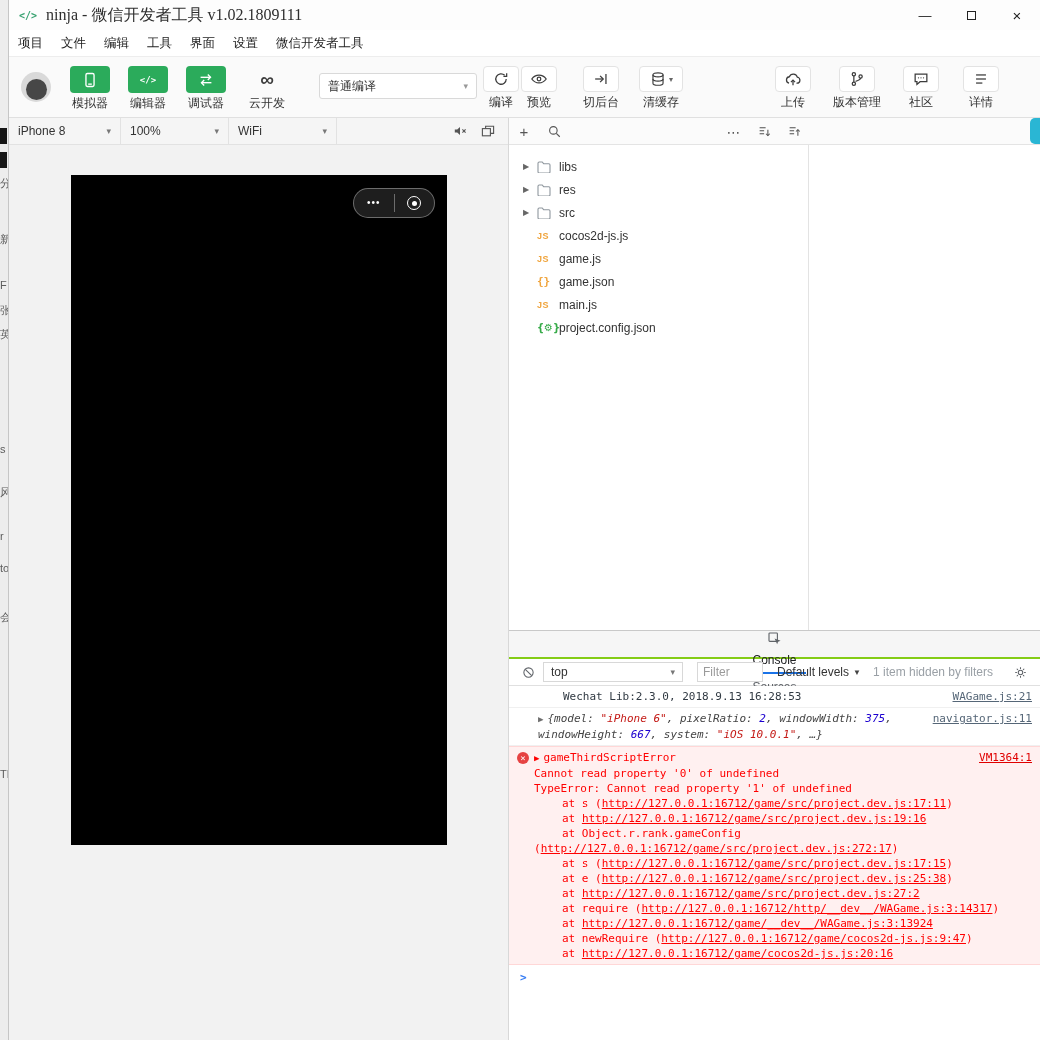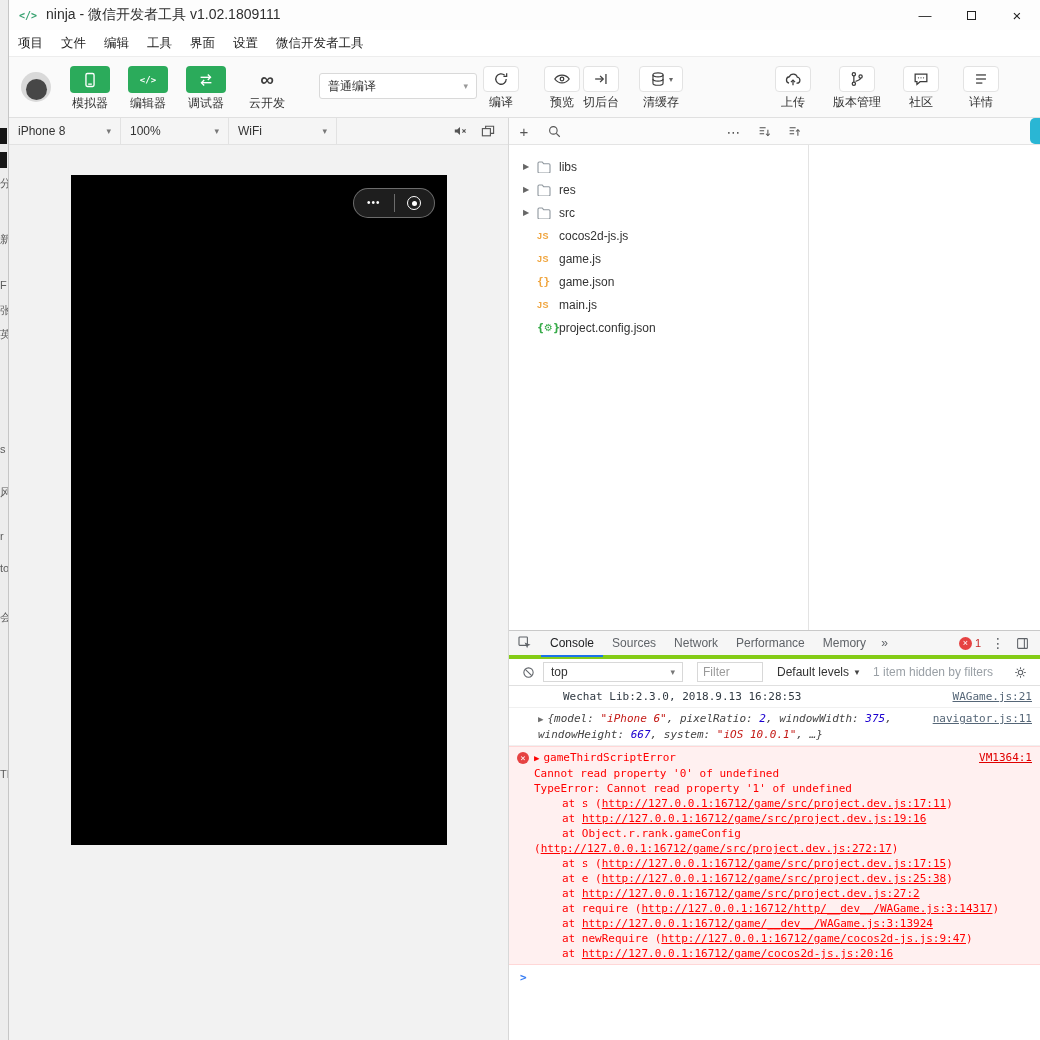--- a/index.html
+++ b/index.html
@@ -12,21 +12,21 @@
   .frag{position:absolute;left:0;font-size:11px;color:#5c5c5c;white-space:nowrap;}
   .frag-dark{position:absolute;left:0;width:7px;height:16px;background:#161616;}
   .accent-sliver{position:absolute;right:0;top:118px;width:10px;height:26px;background:#2ab6d4;border-radius:5px 0 0 5px;z-index:9;}
 
   
   .app{position:absolute;left:8px;top:0;right:0;bottom:0;background:#fff;border-left:1px solid #c6c6c6;}
 
   
   .titlebar{position:absolute;top:0;left:0;right:0;height:30px;background:#fdfdfd;display:flex;align-items:center;}
   .app-logo{margin-left:10px;font:bold 10px "DejaVu Sans Mono",monospace;color:#3aa372;}
-  .title-text{margin-left:9px;font-size:14px;color:#2e2e2e;}
+  .title-text{margin-left:9px;font-size:16px;color:#2e2e2e;font-family:Liberation Serif, serif;}
   .win-controls{margin-left:auto;display:flex;height:30px;}
   .win-btn{width:46px;height:30px;display:flex;align-items:center;justify-content:center;color:#222;font-size:13px;}
   .max-box{width:9px;height:9px;border:1px solid #222;display:inline-block;}
 
   
   .menubar{position:absolute;top:30px;left:0;right:0;height:26px;display:flex;align-items:center;background:#fff;}
   .menu-item{padding:0 9px;font-size:12.5px;color:#1d1d1d;line-height:26px;}
 
   
   .toolbar{position:absolute;top:56px;left:0;right:0;height:62px;background:#fafafa;border-top:1px solid #ededed;border-bottom:1px solid #e0e0e0;}
@@ -79,21 +79,21 @@
   .ficon{width:22px;display:flex;align-items:center;}
   .fbadge{width:22px;text-align:left;}
   .badge-js{font:bold 9px "Liberation Sans",sans-serif;color:#f0a43c;letter-spacing:.5px;}
   .badge-json{font:bold 11px "DejaVu Sans Mono",monospace;color:#f0a43c;}
   .badge-config{font:bold 10px "DejaVu Sans",sans-serif;color:#35aa47;}
   .fname{color:#333;}
   .editor-empty{position:absolute;left:300px;top:27px;right:0;bottom:0;background:#fff;}
 
   
   .devtools{position:absolute;left:0;right:0;top:512px;bottom:0;background:#fff;border-top:1px solid #c9c9c9;}
-  .dt-tabs{height:28px;display:flex;align-items:center;background:#f6f6f6;border-bottom:4px solid #84cc16;}
+  .dt-tabs{height:28px;display:flex;align-items:center;background:#f6f6f6;border-bottom:2px solid #84cc16;flex-direction:column;}
   .dt-inspect{width:32px;display:flex;align-items:center;justify-content:center;}
   .dt-tab{padding:0 9px;height:27px;line-height:27px;font-size:12px;color:#5f6368;border-bottom:2px solid transparent;}
   .dt-tab.active{color:#202124;border-bottom:2px solid #1a73e8;}
   .dt-more{padding:0 6px;color:#5f6368;font-size:12px;}
   .dt-right{margin-left:auto;display:flex;align-items:center;gap:10px;padding-right:10px;}
   .err-badge{display:flex;align-items:center;gap:3px;}
   .err-circ{width:13px;height:13px;border-radius:50%;background:#e64242;color:#fff;font-size:9px;line-height:13px;text-align:center;}
   .err-count{font-size:11px;color:#c62828;}
   .kebab{color:#5f6368;font-size:14px;}
   .dt-filterbar{height:27px;display:flex;align-items:center;border-bottom:1px solid #e0e0e0;background:#fff;padding-left:6px;}
@@ -220,21 +220,21 @@
       <div class="act" style="left:466px;width:52px">
         <div class="ibox">
           <svg class="icon-svg" width="18" height="18" viewBox="0 0 20 20" fill="none" stroke="#3c3c3c" stroke-width="1.4">
               <path d="M15.8 10a5.8 5.8 0 1 1-1.7-4.1"></path>
               <path d="M16.3 3.6v3.6h-3.6"></path>
             </svg>
         </div>
         <div class="tb-lbl">编译</div>
       </div>
 
-      <div class="act" style="left:527px;width:52px">
+      <div class="act" style="left:504px;width:52px">
         <div class="ibox">
           <svg class="icon-svg" width="18" height="18" viewBox="0 0 20 20" fill="none" stroke="#3c3c3c" stroke-width="1.4">
               <path d="M2 10s3-4.3 8-4.3S18 10 18 10s-3 4.3-8 4.3S2 10 2 10z"></path>
               <circle cx="10" cy="10" r="2"></circle>
             </svg>
         </div>
         <div class="tb-lbl">预览</div>
       </div>
 
       <div class="act" style="left:562px;width:60px">

